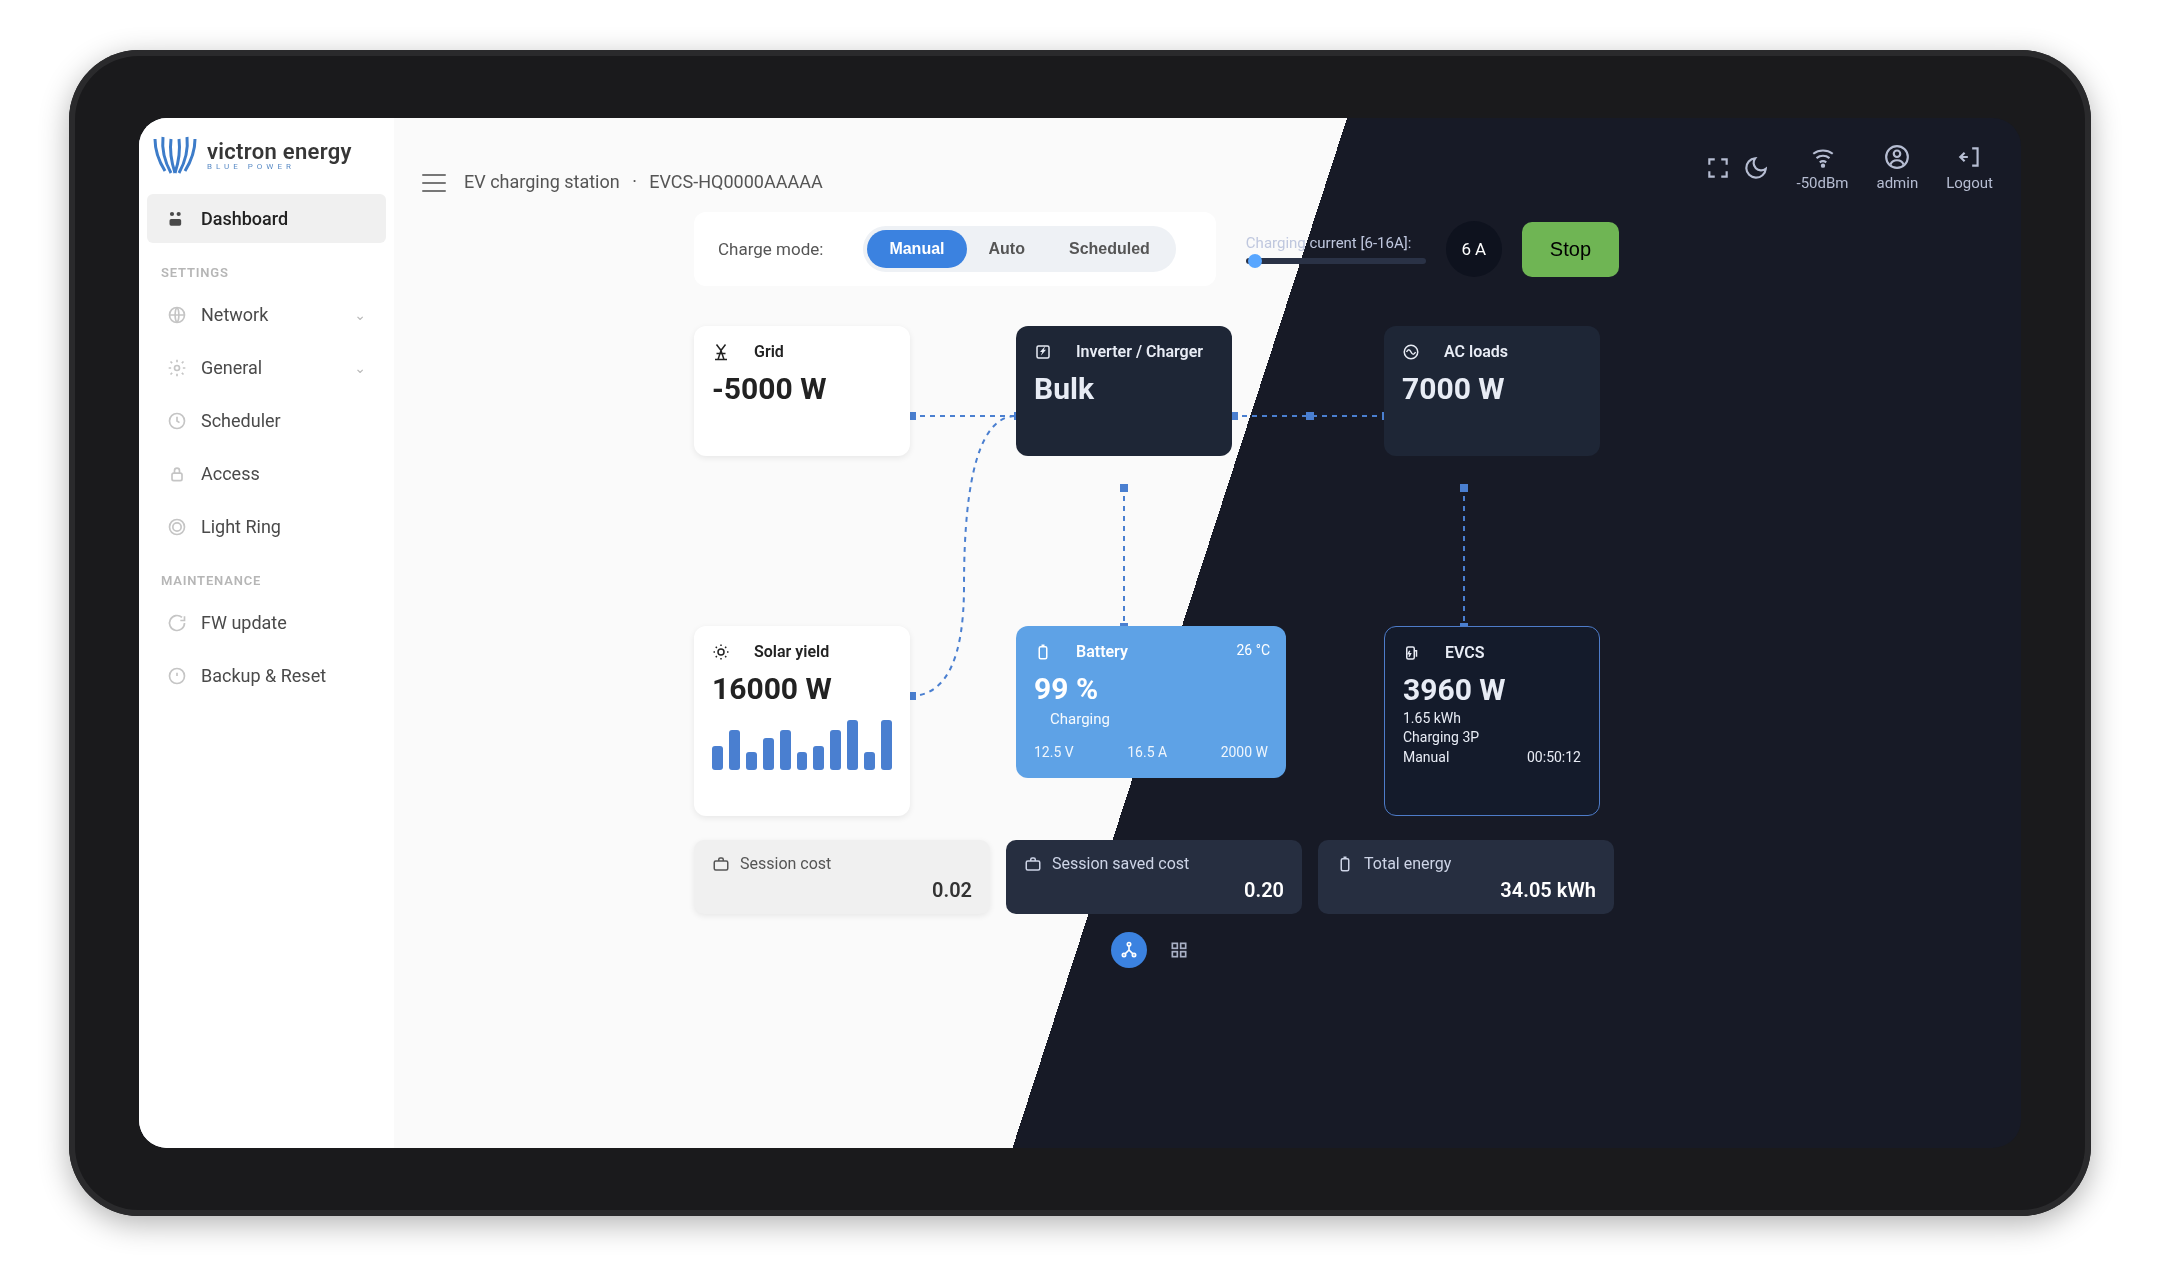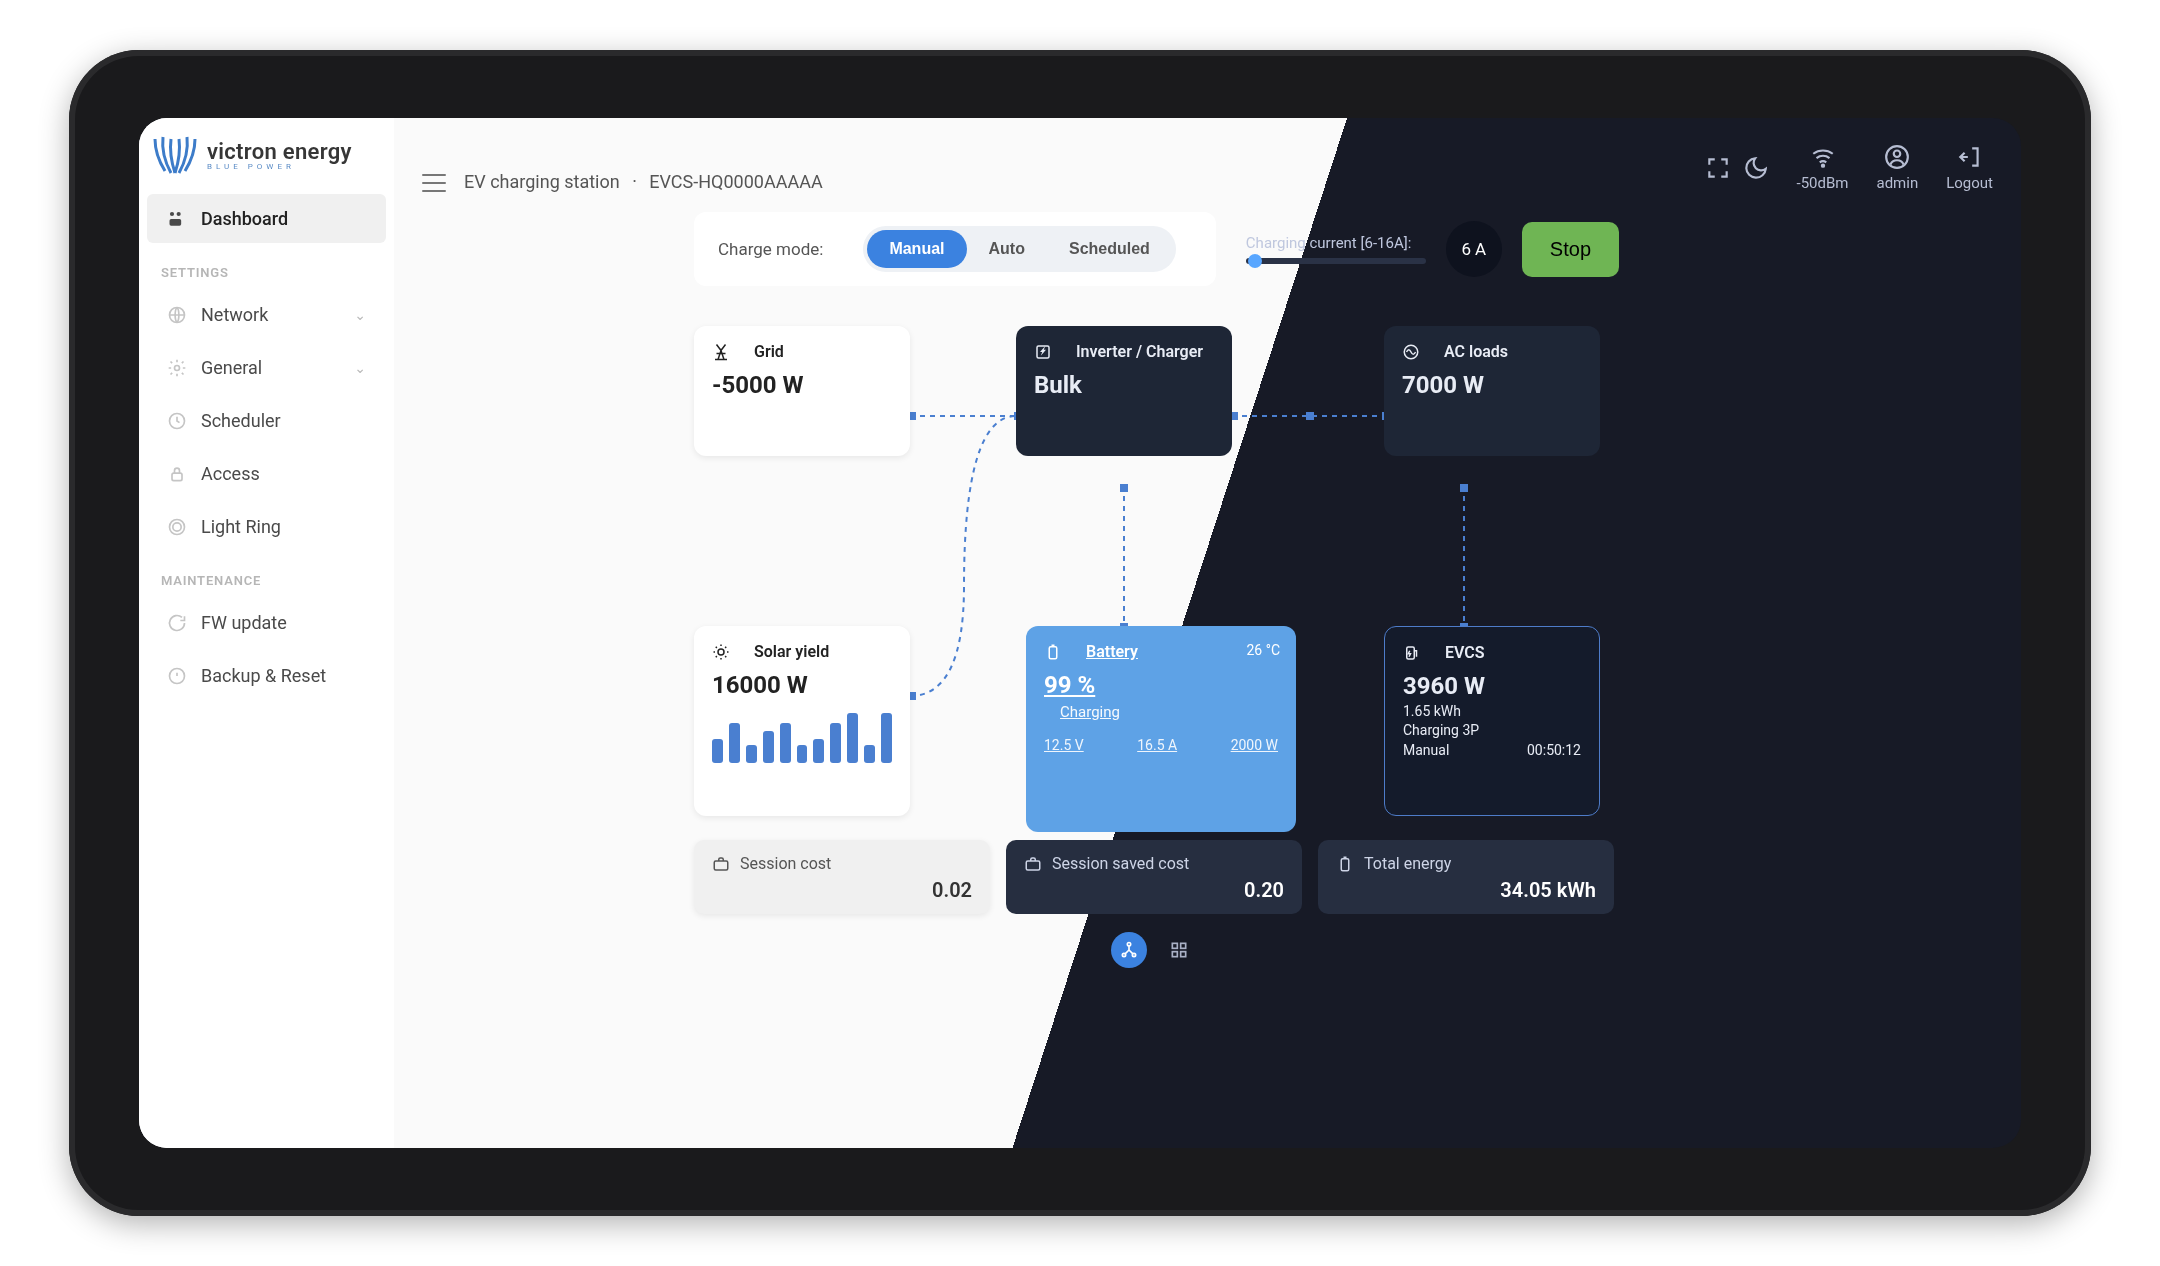--- a/index.html
+++ b/index.html
@@ -97,21 +97,21 @@
   .stop-btn{ background:#6fb554; color:#000000; border:none; border-radius:10px; padding: 16px 28px; font-size:20px; font-weight:500; cursor:pointer;}
 
   
   .cards { position:relative; margin-top: 40px; width: 920px; height: 500px; }
   .card {
     position:absolute; width: 216px; border-radius: 12px;
     padding: 16px 18px;
   }
   .card .hdr{ display:flex; align-items:center; gap:24px; font-size:16px; font-weight:600; margin-bottom:10px;}
   .card .hdr svg{ width:18px;height:18px; flex-shrink:0;}
-  .card .big{ font-size:24px; font-weight:700; margin-top:6px;}
+  .card .big{ font-size:30px; font-weight:700; margin-top:6px;}
   .light{ background:#fff; color:#222; box-shadow: 0 2px 6px rgba(0,0,0,.08);}
   .dark { background:#1e2636; color:#e8ecf5; }
   .blue { background:#5ea2e6; color:#fff; }
   .outlined{ background:#141b2b; color:#e8ecf5; border:1.5px solid #4e7cc9;}
   .card.sm{ height:130px;}
   .card.md{ height:180px;}
   .sub{ font-size:15px; margin-top:4px; opacity:.95;margin-left:16px;}
   .row3{ display:flex; justify-content:space-between; font-size:14px; margin-top:16px; opacity:.9;}
   .temp{ position:absolute; top:16px; right:16px; font-size:14px;}
   .evcs-lines div{ font-size:14px; margin-top:3px;}
@@ -369,21 +369,21 @@
                   <span style="height: 40px;"></span>
                   <span style="height: 18px;"></span>
                   <span style="height: 24px;"></span>
                   <span style="height: 40px;"></span>
                   <span style="height: 50px;"></span>
                   <span style="height: 18px;"></span>
                   <span style="height: 50px;"></span>
                 </div>
             </div>
 
-            <div class="card blue md" style="left:332px; top:300px; width:270px; height:206px;text-decoration:underline;">
+            <div class="card blue md" style="left:322px; top:300px; width:270px; height:152px;">
               <div class="hdr">
                   <svg viewBox="0 0 24 24" fill="none" stroke="currentColor" stroke-width="2">
                     <rect x="7" y="5" width="10" height="16" rx="2"></rect>
                     <path d="M10 3h4"></path>
                   </svg>
                   <span>Battery</span>
                 </div>
               <span class="temp">26 °C</span>
               <div class="big">99 %</div>
               <div class="sub">Charging</div>

